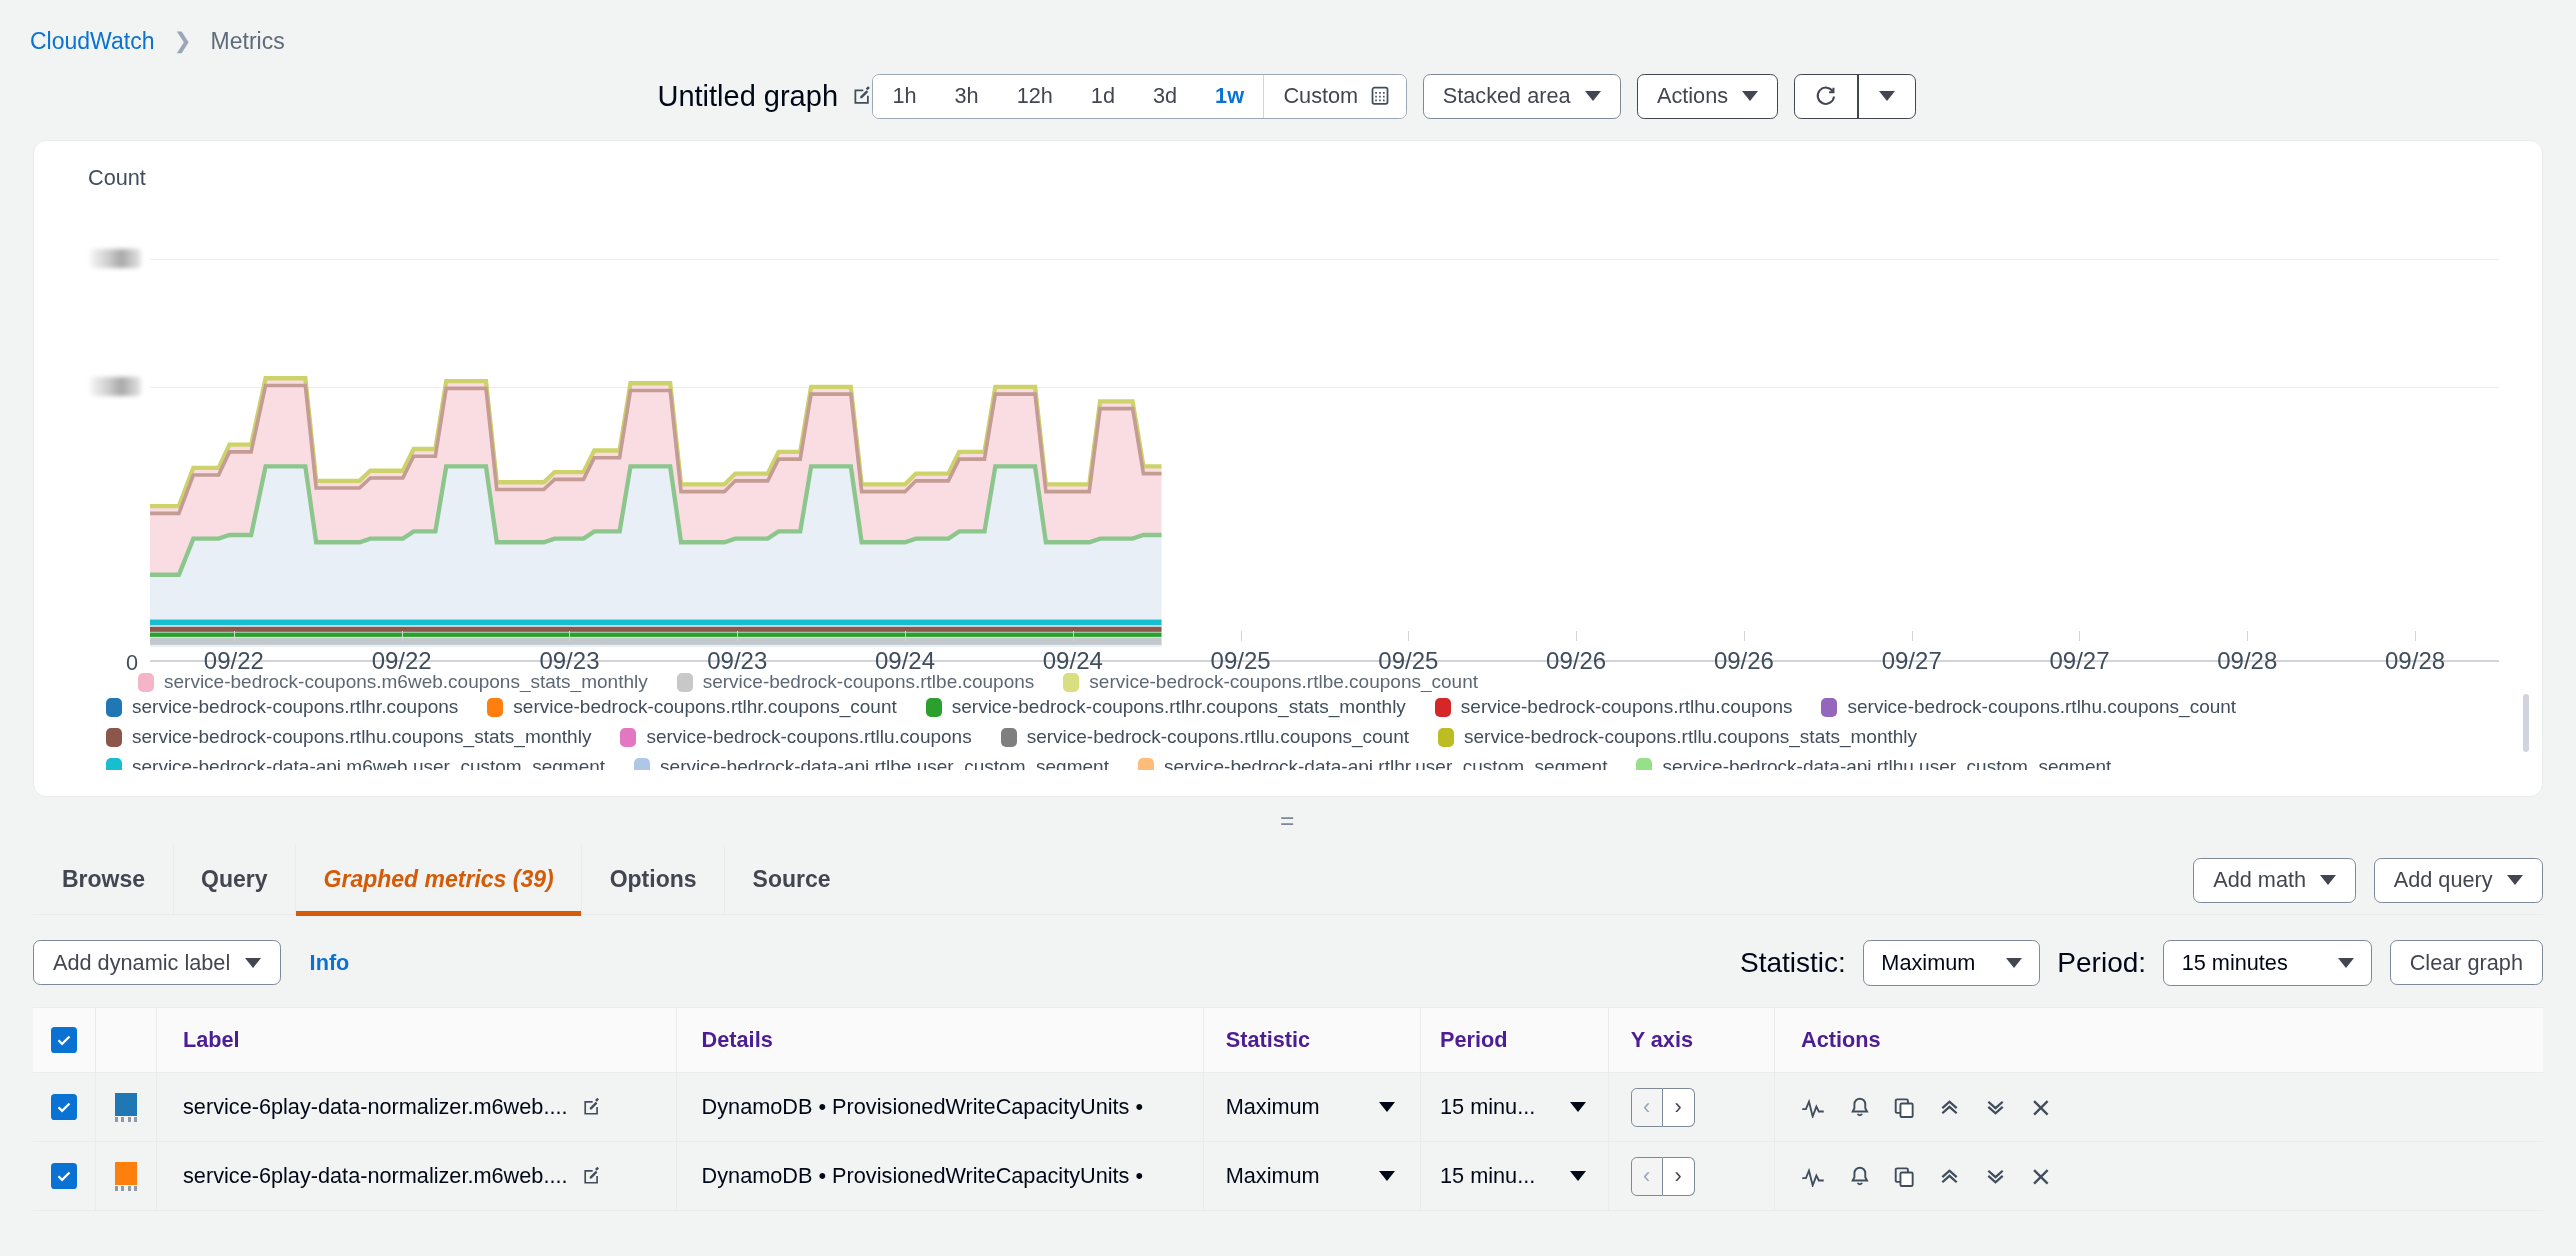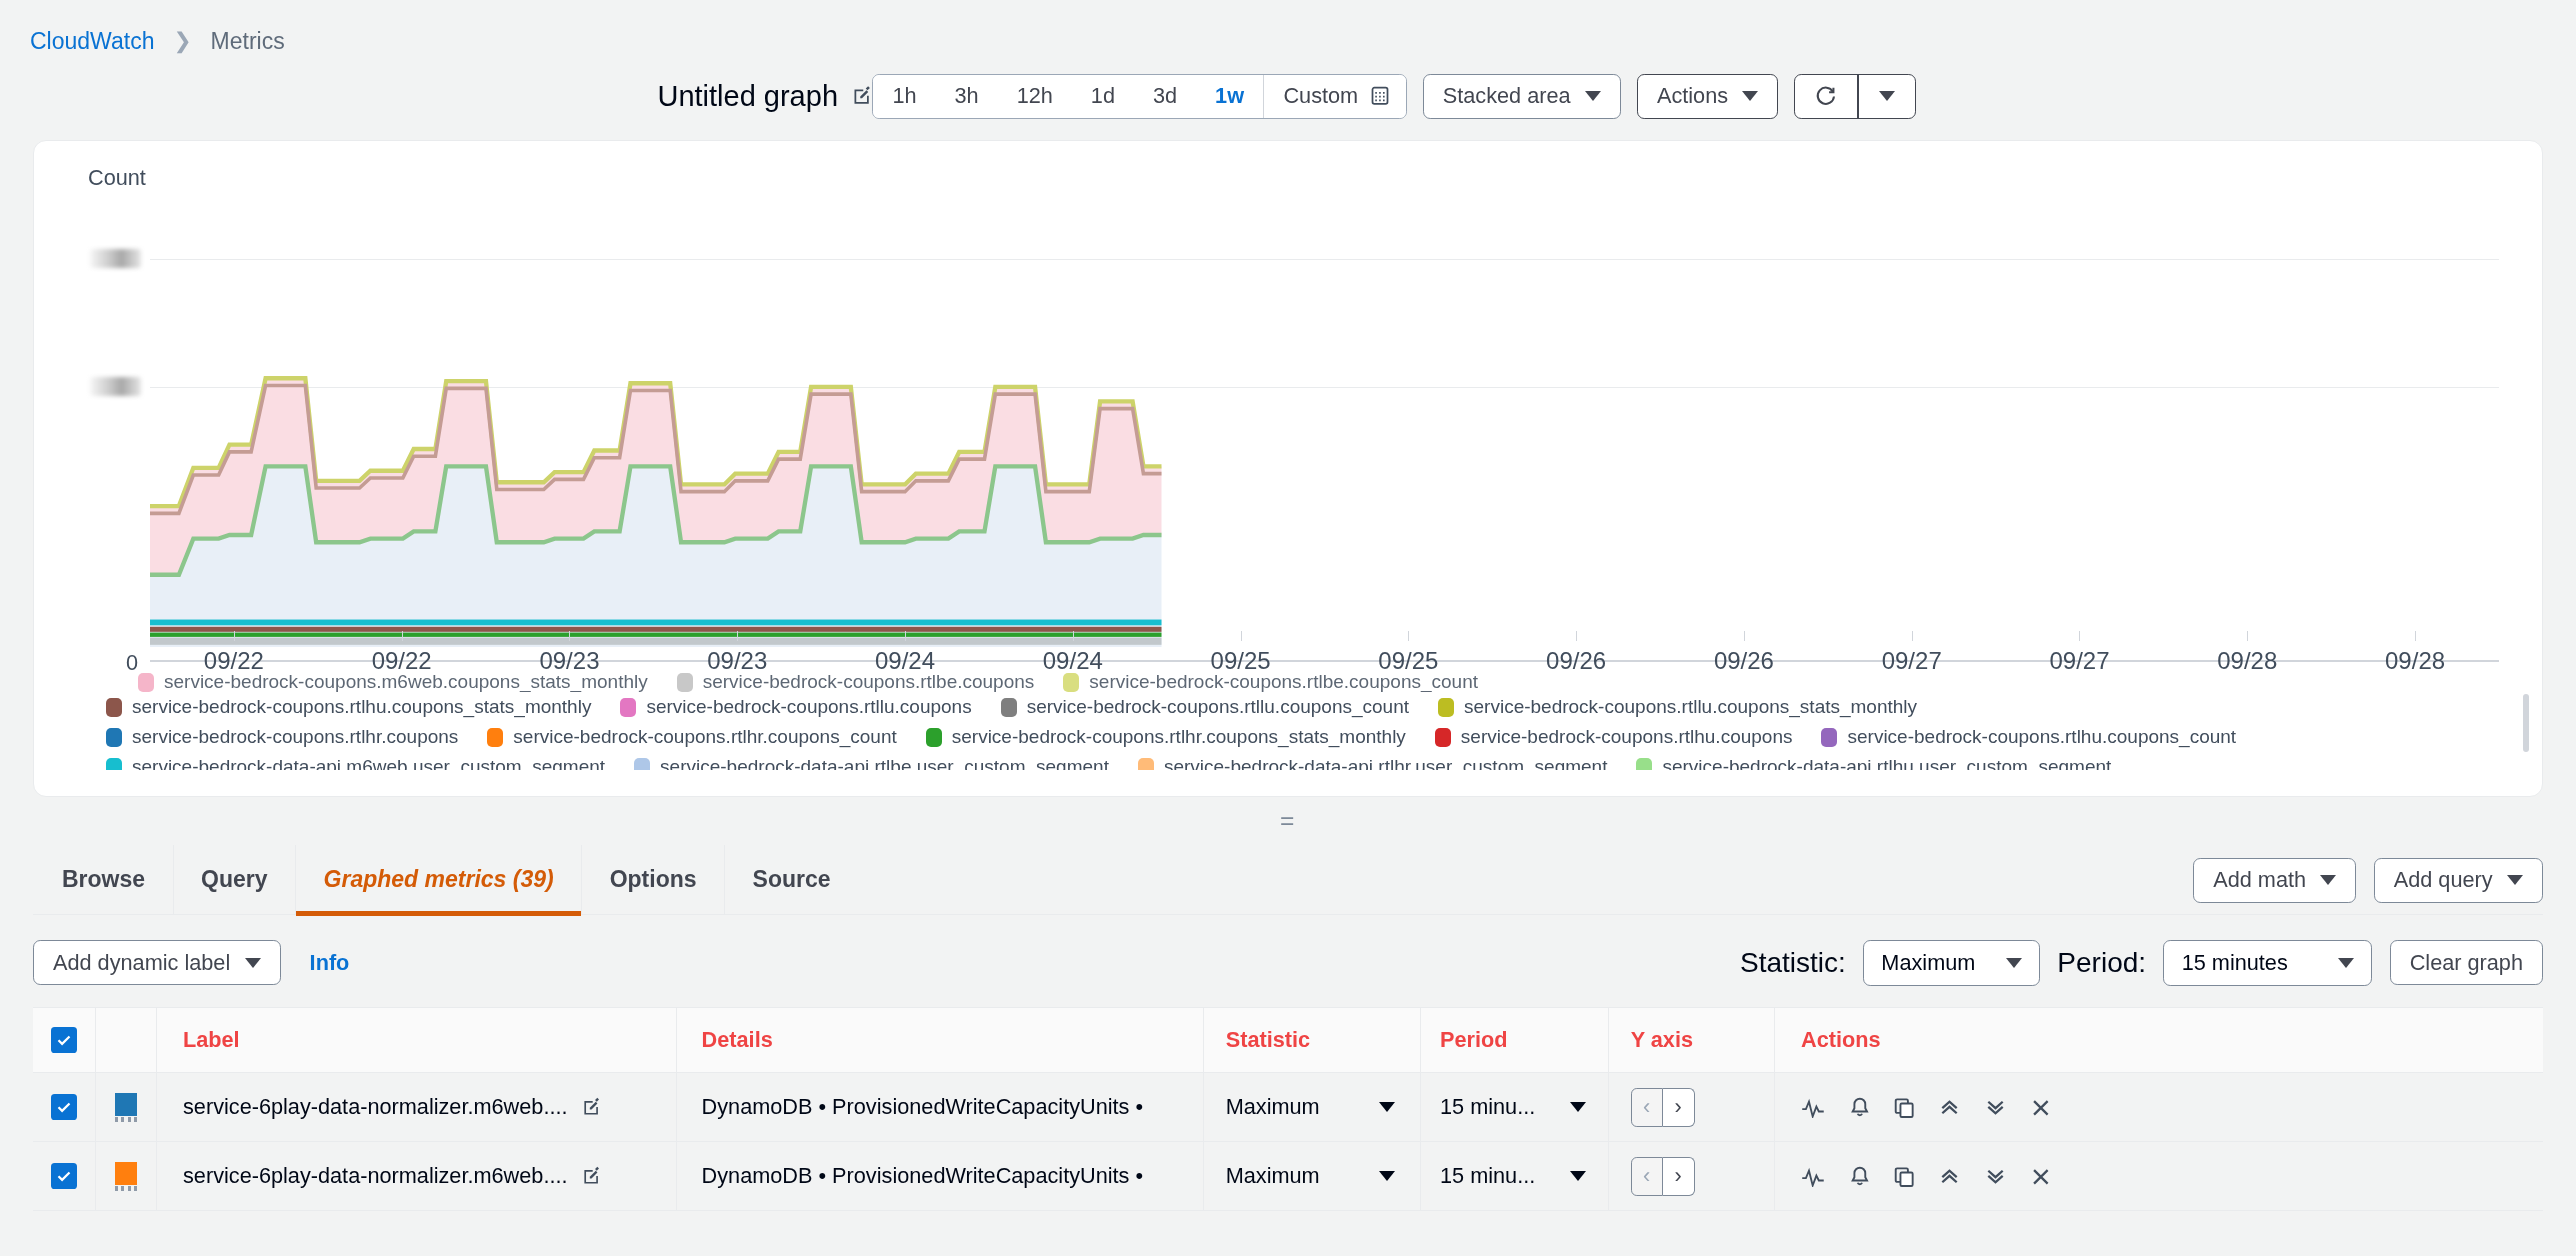--- a/index.html
+++ b/index.html
@@ -108,21 +108,21 @@
   .thead { background: #fafafa; border-top: 1.4px solid #e9ebed; border-bottom: 1.4px solid #e9ebed; height: 66px; }
   .trow { border-bottom: 1.4px solid #e9ebed; height: 69px; }
   .c-check { width: 62px; display: flex; align-items: center; justify-content: center; flex: none; }
   .c-color { width: 61px; display: flex; align-items: center; justify-content: center; flex: none; border-left: 1.4px solid #e9ebed; height: 100%; }
   .c-label { width: 520px; flex: none; display: flex; align-items: center; gap: 14.4px; padding-left: 26px; border-left: 1.4px solid #e9ebed; height: 100%; }
   .c-details { width: 527px; flex: none; display: flex; align-items: center; padding-left: 24.6px; border-left: 1.4px solid #e9ebed; height: 100%; }
   .c-stat { width: 217px; flex: none; display: flex; align-items: center; justify-content: space-between; padding: 0 24.6px 0 21.7px; border-left: 1.4px solid #e9ebed; height: 100%; }
   .c-period { width: 188px; flex: none; display: flex; align-items: center; justify-content: space-between; padding: 0 21.7px 0 19px; border-left: 1.4px solid #e9ebed; height: 100%; }
   .c-yaxis { width: 166px; flex: none; display: flex; align-items: center; padding-left: 21.7px; border-left: 1.4px solid #e9ebed; height: 100%; }
   .c-actions { flex: 1; display: flex; align-items: center; padding-left: 26px; border-left: 1.4px solid #e9ebed; height: 100%; gap: 23px; }
-  .th { font-size: 21.7px; color: #ef4444; font-weight: 700; }
+  .th { font-size: 21.7px; color: #4c1d95; font-weight: 700; }
   .td { font-size: 21.7px; color: #000716; }
   .td.link { color: #000716; text-decoration: underline; text-decoration-style: dotted; text-underline-offset: 6.5px; white-space: nowrap; overflow: hidden; }
   .cb { width: 26px; height: 26px; border-radius: 3.6px; background: #0972d3; display: flex; align-items: center; justify-content: center; cursor: pointer; }
   .cb svg { display: block; }
   .swatch { width: 21.7px; height: 29px; }
   .swatch i { display:block; width: 21.7px; height: 23px; }
   .swatch u { display:block; width: 21.7px; height: 4.3px; margin-top: 1.4px;
               background: repeating-linear-gradient(90deg, #8f9aa8 0 2.9px, transparent 2.9px 6.5px); }
   .ybtn-group { display: flex; align-items: center; }
   .ybtn { width: 32px; height: 39px; display: flex; align-items: center; justify-content: center;
@@ -285,57 +285,57 @@
         <span class="lg-tx">service-bedrock-coupons.rtlbe.coupons</span>
       </div>
       <div class="lg">
         <span class="lg-sw" style="background:#d3d96b"></span>
         <span class="lg-tx">service-bedrock-coupons.rtlbe.coupons_count</span>
       </div>
     </div>
 
     <div class="legend-row">
       <div class="lg">
+        <span class="lg-sw" style="background:#1f77b4"></span>
+        <span class="lg-tx">service-bedrock-coupons.rtlhr.coupons</span>
+      </div>
+      <div class="lg">
+        <span class="lg-sw" style="background:#ff7f0e"></span>
+        <span class="lg-tx">service-bedrock-coupons.rtlhr.coupons_count</span>
+      </div>
+      <div class="lg">
+        <span class="lg-sw" style="background:#2ca02c"></span>
+        <span class="lg-tx">service-bedrock-coupons.rtlhr.coupons_stats_monthly</span>
+      </div>
+      <div class="lg">
+        <span class="lg-sw" style="background:#d62728"></span>
+        <span class="lg-tx">service-bedrock-coupons.rtlhu.coupons</span>
+      </div>
+      <div class="lg">
+        <span class="lg-sw" style="background:#9467bd"></span>
+        <span class="lg-tx">service-bedrock-coupons.rtlhu.coupons_count</span>
+      </div>
+    </div>
+
+    <div class="legend-row">
+      <div class="lg">
         <span class="lg-sw" style="background:#8c564b"></span>
         <span class="lg-tx">service-bedrock-coupons.rtlhu.coupons_stats_monthly</span>
       </div>
       <div class="lg">
         <span class="lg-sw" style="background:#e377c2"></span>
         <span class="lg-tx">service-bedrock-coupons.rtllu.coupons</span>
       </div>
       <div class="lg">
         <span class="lg-sw" style="background:#7f7f7f"></span>
         <span class="lg-tx">service-bedrock-coupons.rtllu.coupons_count</span>
       </div>
       <div class="lg">
         <span class="lg-sw" style="background:#bcbd22"></span>
         <span class="lg-tx">service-bedrock-coupons.rtllu.coupons_stats_monthly</span>
-      </div>
-    </div>
-
-    <div class="legend-row">
-      <div class="lg">
-        <span class="lg-sw" style="background:#1f77b4"></span>
-        <span class="lg-tx">service-bedrock-coupons.rtlhr.coupons</span>
-      </div>
-      <div class="lg">
-        <span class="lg-sw" style="background:#ff7f0e"></span>
-        <span class="lg-tx">service-bedrock-coupons.rtlhr.coupons_count</span>
-      </div>
-      <div class="lg">
-        <span class="lg-sw" style="background:#2ca02c"></span>
-        <span class="lg-tx">service-bedrock-coupons.rtlhr.coupons_stats_monthly</span>
-      </div>
-      <div class="lg">
-        <span class="lg-sw" style="background:#d62728"></span>
-        <span class="lg-tx">service-bedrock-coupons.rtlhu.coupons</span>
-      </div>
-      <div class="lg">
-        <span class="lg-sw" style="background:#9467bd"></span>
-        <span class="lg-tx">service-bedrock-coupons.rtlhu.coupons_count</span>
       </div>
     </div>
 
     <div class="legend-row">
       <div class="lg">
         <span class="lg-sw" style="background:#17becf"></span>
         <span class="lg-tx">service-bedrock-data-api.m6web.user_custom_segment</span>
       </div>
       <div class="lg">
         <span class="lg-sw" style="background:#aec7e8"></span>

